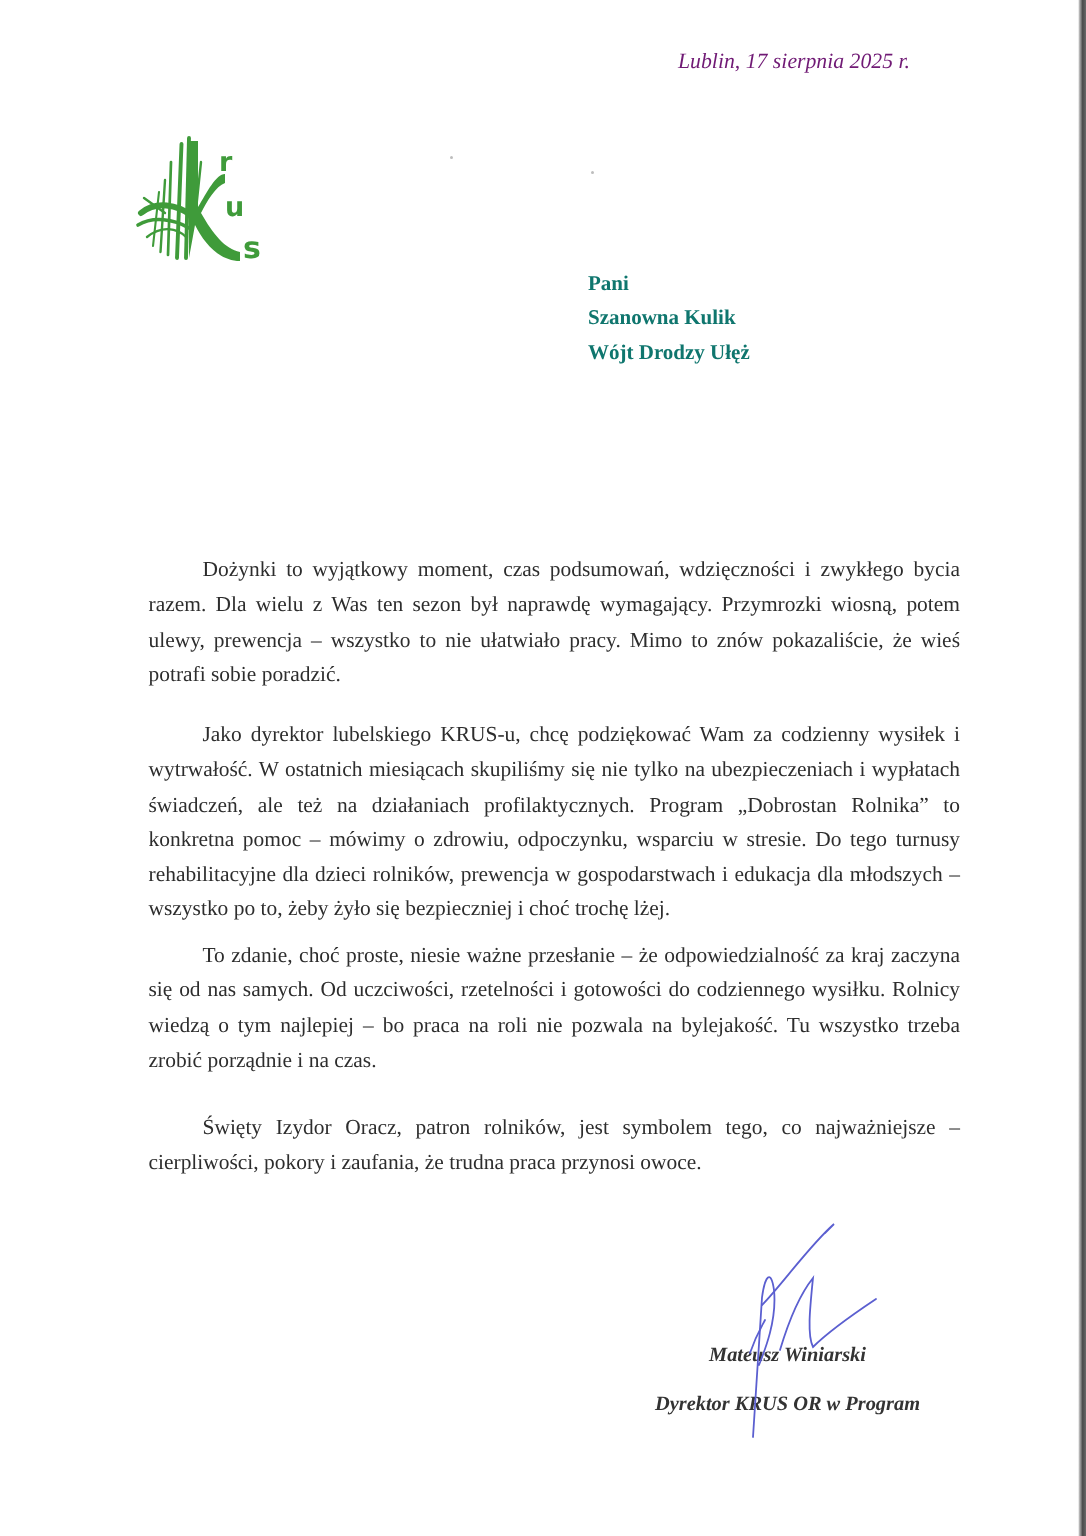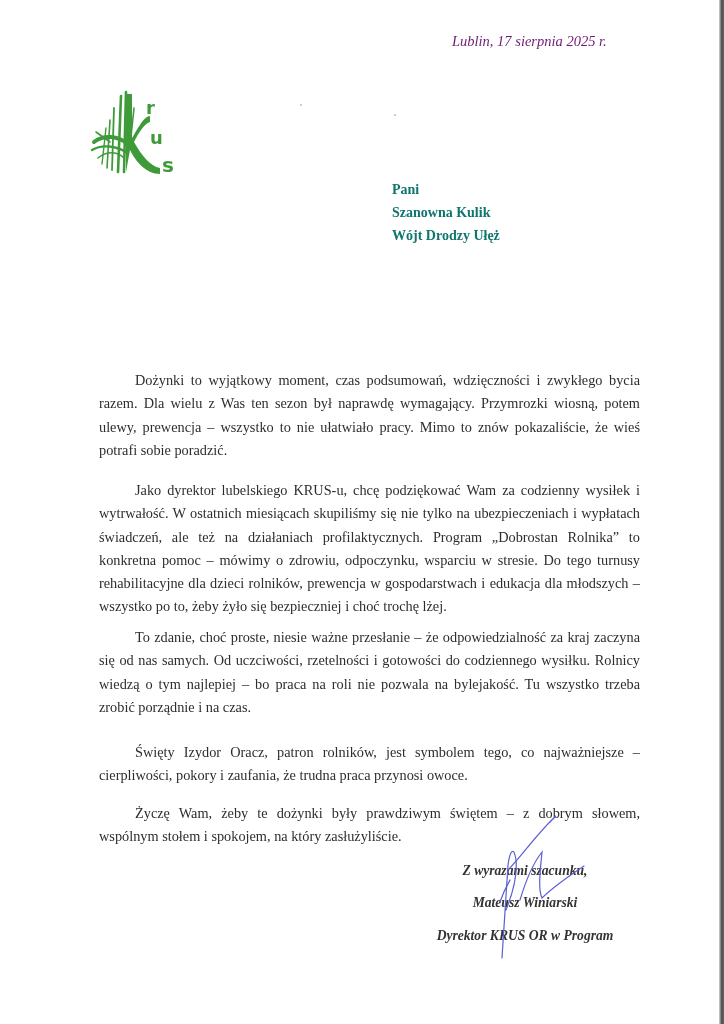--- a/index.html
+++ b/index.html
@@ -147,25 +147,21 @@
   </div>
   <div class="body-text" style="top:459px;margin-top:20px;">
     <p>Jako dyrektor lubelskiego KRUS-u, chcę podziękować Wam za codzienny wysiłek i wytrwałość. W ostatnich miesiącach skupiliśmy się nie tylko na ubezpieczeniach i wypłatach świadczeń, ale też na działaniach profilaktycznych. Program „Dobrostan Rolnika” to konkretna pomoc – mówimy o zdrowiu, odpoczynku, wsparciu w stresie. Do tego turnusy rehabilitacyjne dla dzieci rolników, prewencja w gospodarstwach i edukacja dla młodszych – wszystko po to, żeby żyło się bezpieczniej i choć trochę lżej.</p>
   </div>
   <div class="body-text" style="top:626px;">
     <p>To zdanie, choć proste, niesie ważne przesłanie – że odpowiedzialność za kraj zaczyna się od nas samych. Od uczciwości, rzetelności i gotowości do codziennego wysiłku. Rolnicy wiedzą o tym najlepiej – bo praca na roli nie pozwala na bylejakość. Tu wszystko trzeba zrobić porządnie i na czas.</p>
   </div>
   <div class="body-text" style="top:741px;">
     <p>Święty Izydor Oracz, patron rolników, jest symbolem tego, co najważniejsze – cierpliwości, pokory i zaufania, że trudna praca przynosi owoce.</p>
   </div>
-  <div class="body-text" style="top:802px;">
-    <p>Życzę Wam, żeby te dożynki były prawdziwym świętem – z dobrym słowem, wspólnym stołem i spokojem, na który zasłużyliście.</p>
-  </div>
 
-  <div class="closing" style="top:863px;">Z wyrazami szacunku,</div>
   <div class="closing" style="top:895px;">Mateusz Winiarski</div>
   <div class="closing" style="top:928px;">Dyrektor KRUS OR w Program</div>
 
   <svg class="signature" viewBox="0 0 130 200">
     <g fill="none" stroke="#5b5fd0" stroke-width="1.2" stroke-linecap="round">
       <path d="M22 148 C24 120, 26 90, 28 55 C30 40, 34 36, 36 50 C38 70, 30 90, 26 100"></path>
       <path d="M28 60 C40 48, 60 20, 76 6 L70 12"></path>
       <path d="M40 90 C46 70, 54 52, 62 42 C60 62, 58 80, 62 88 C70 80, 86 68, 104 56"></path>
       <path d="M20 92 C24 80, 28 74, 30 70"></path>
     </g>

